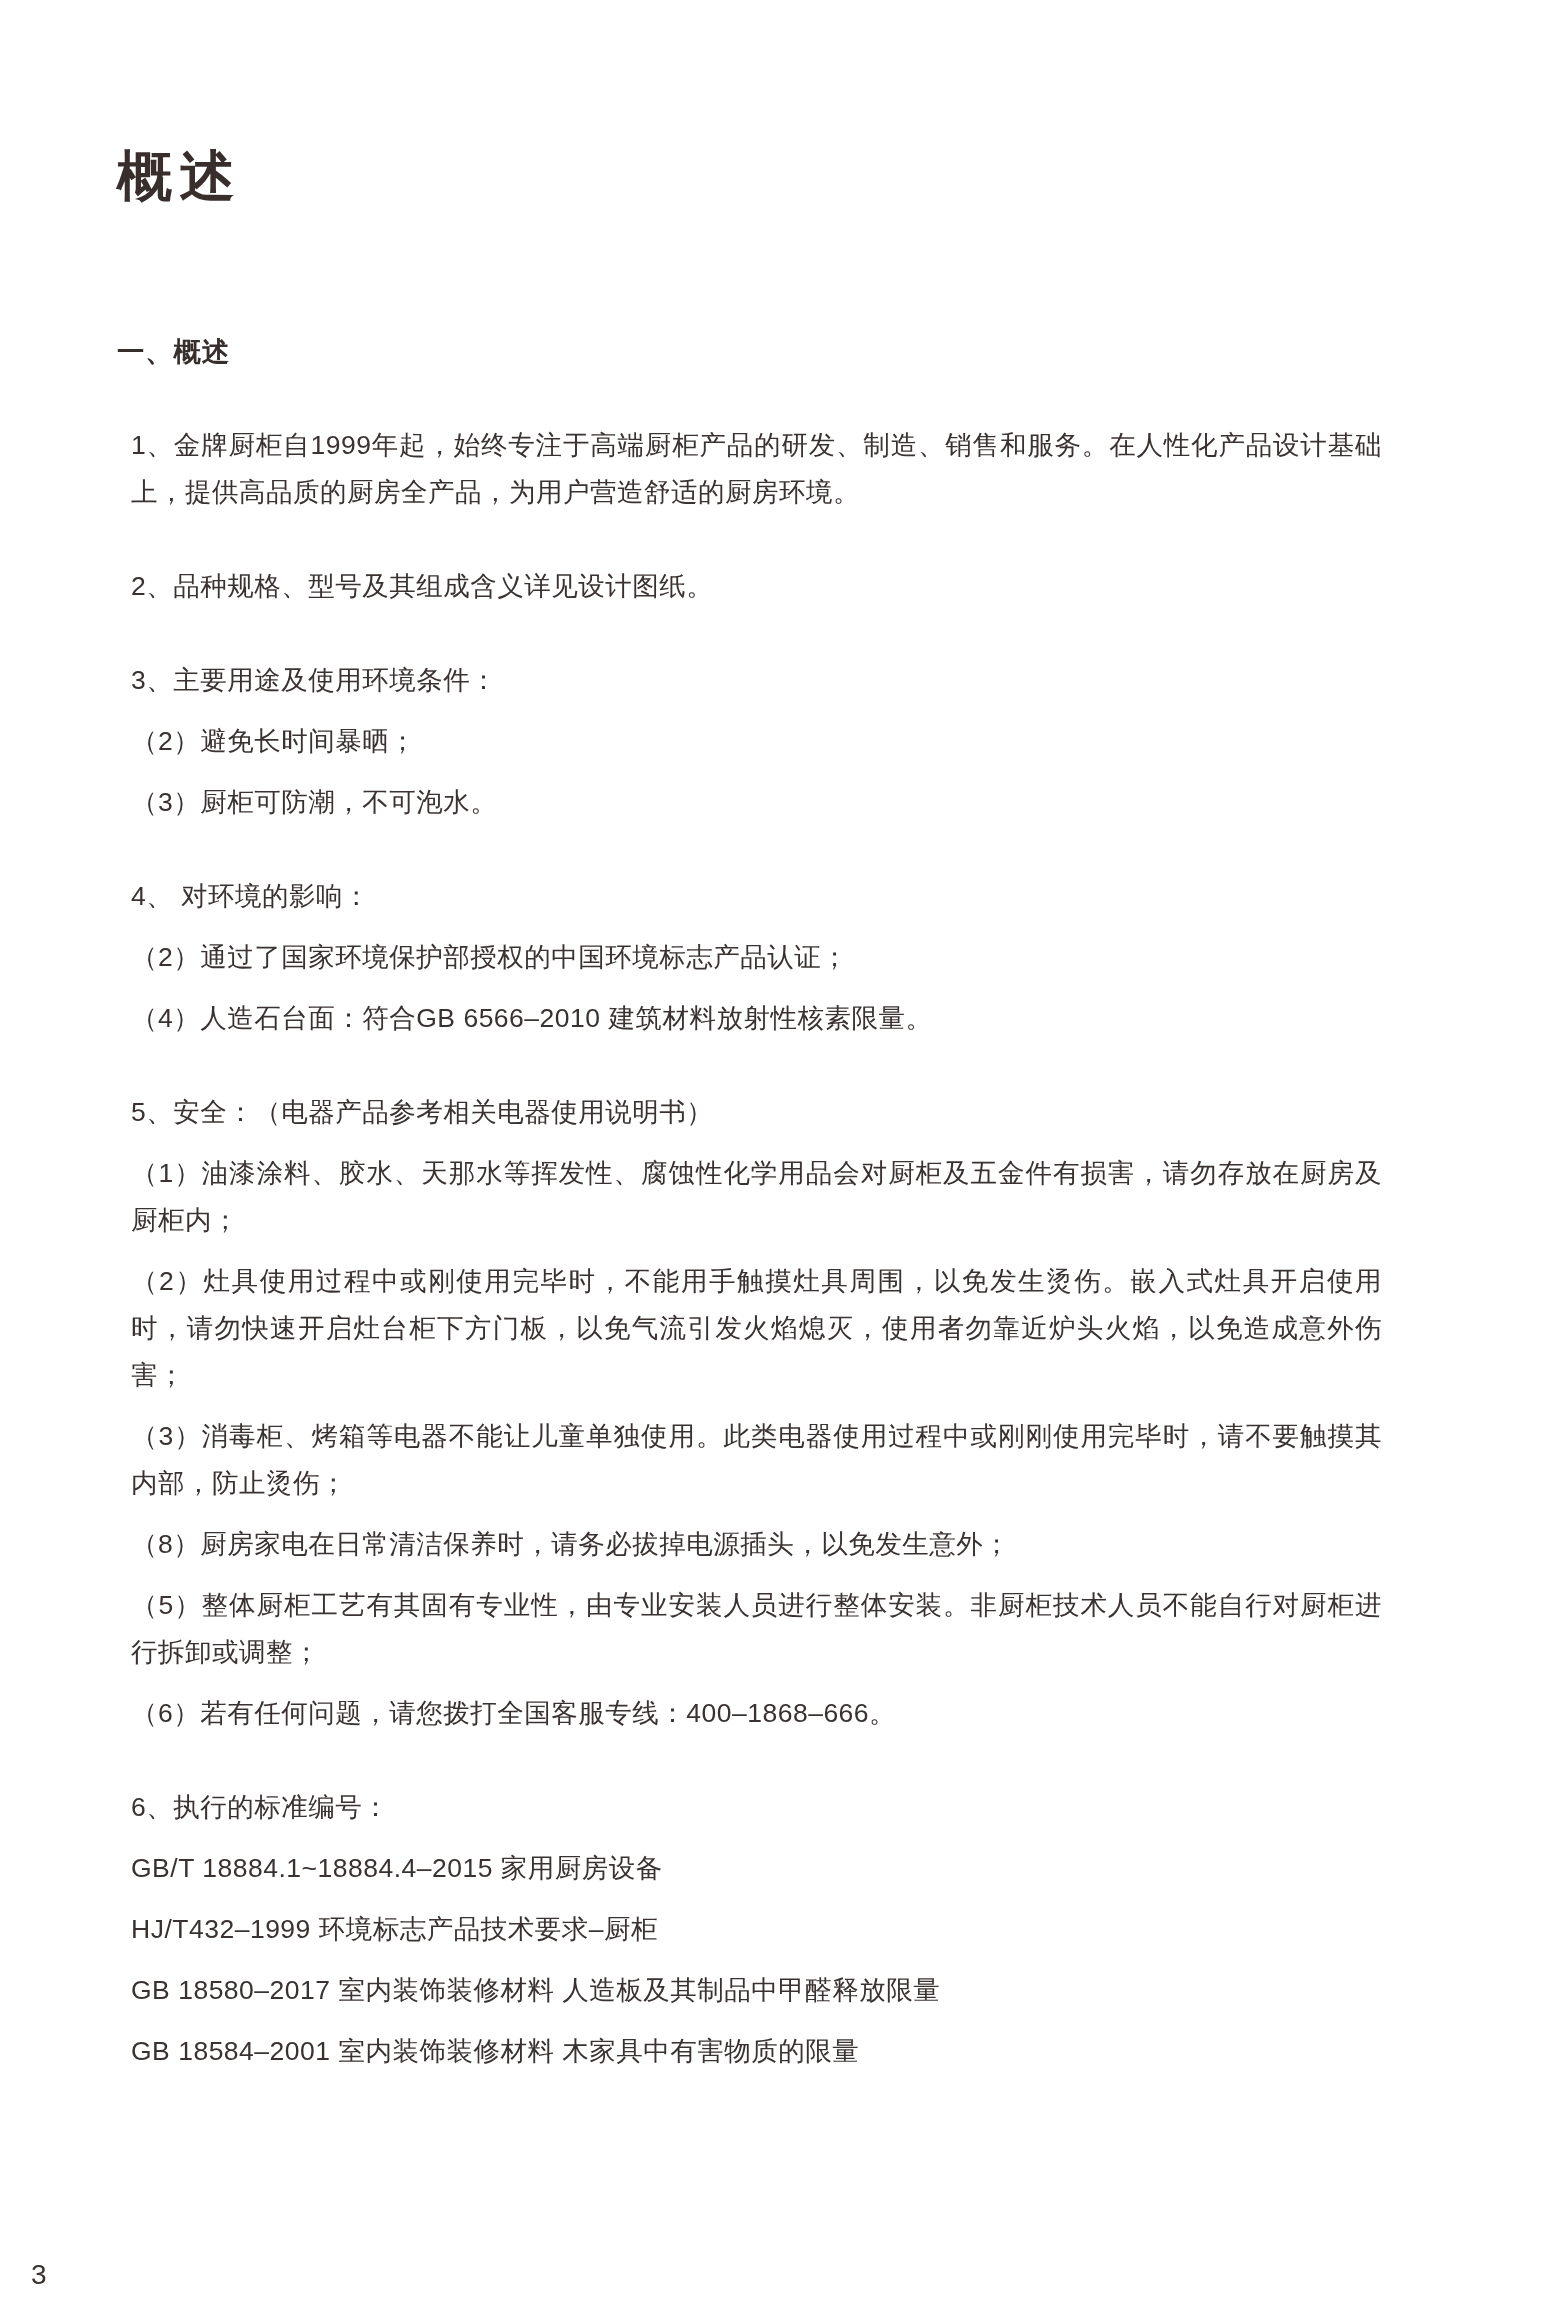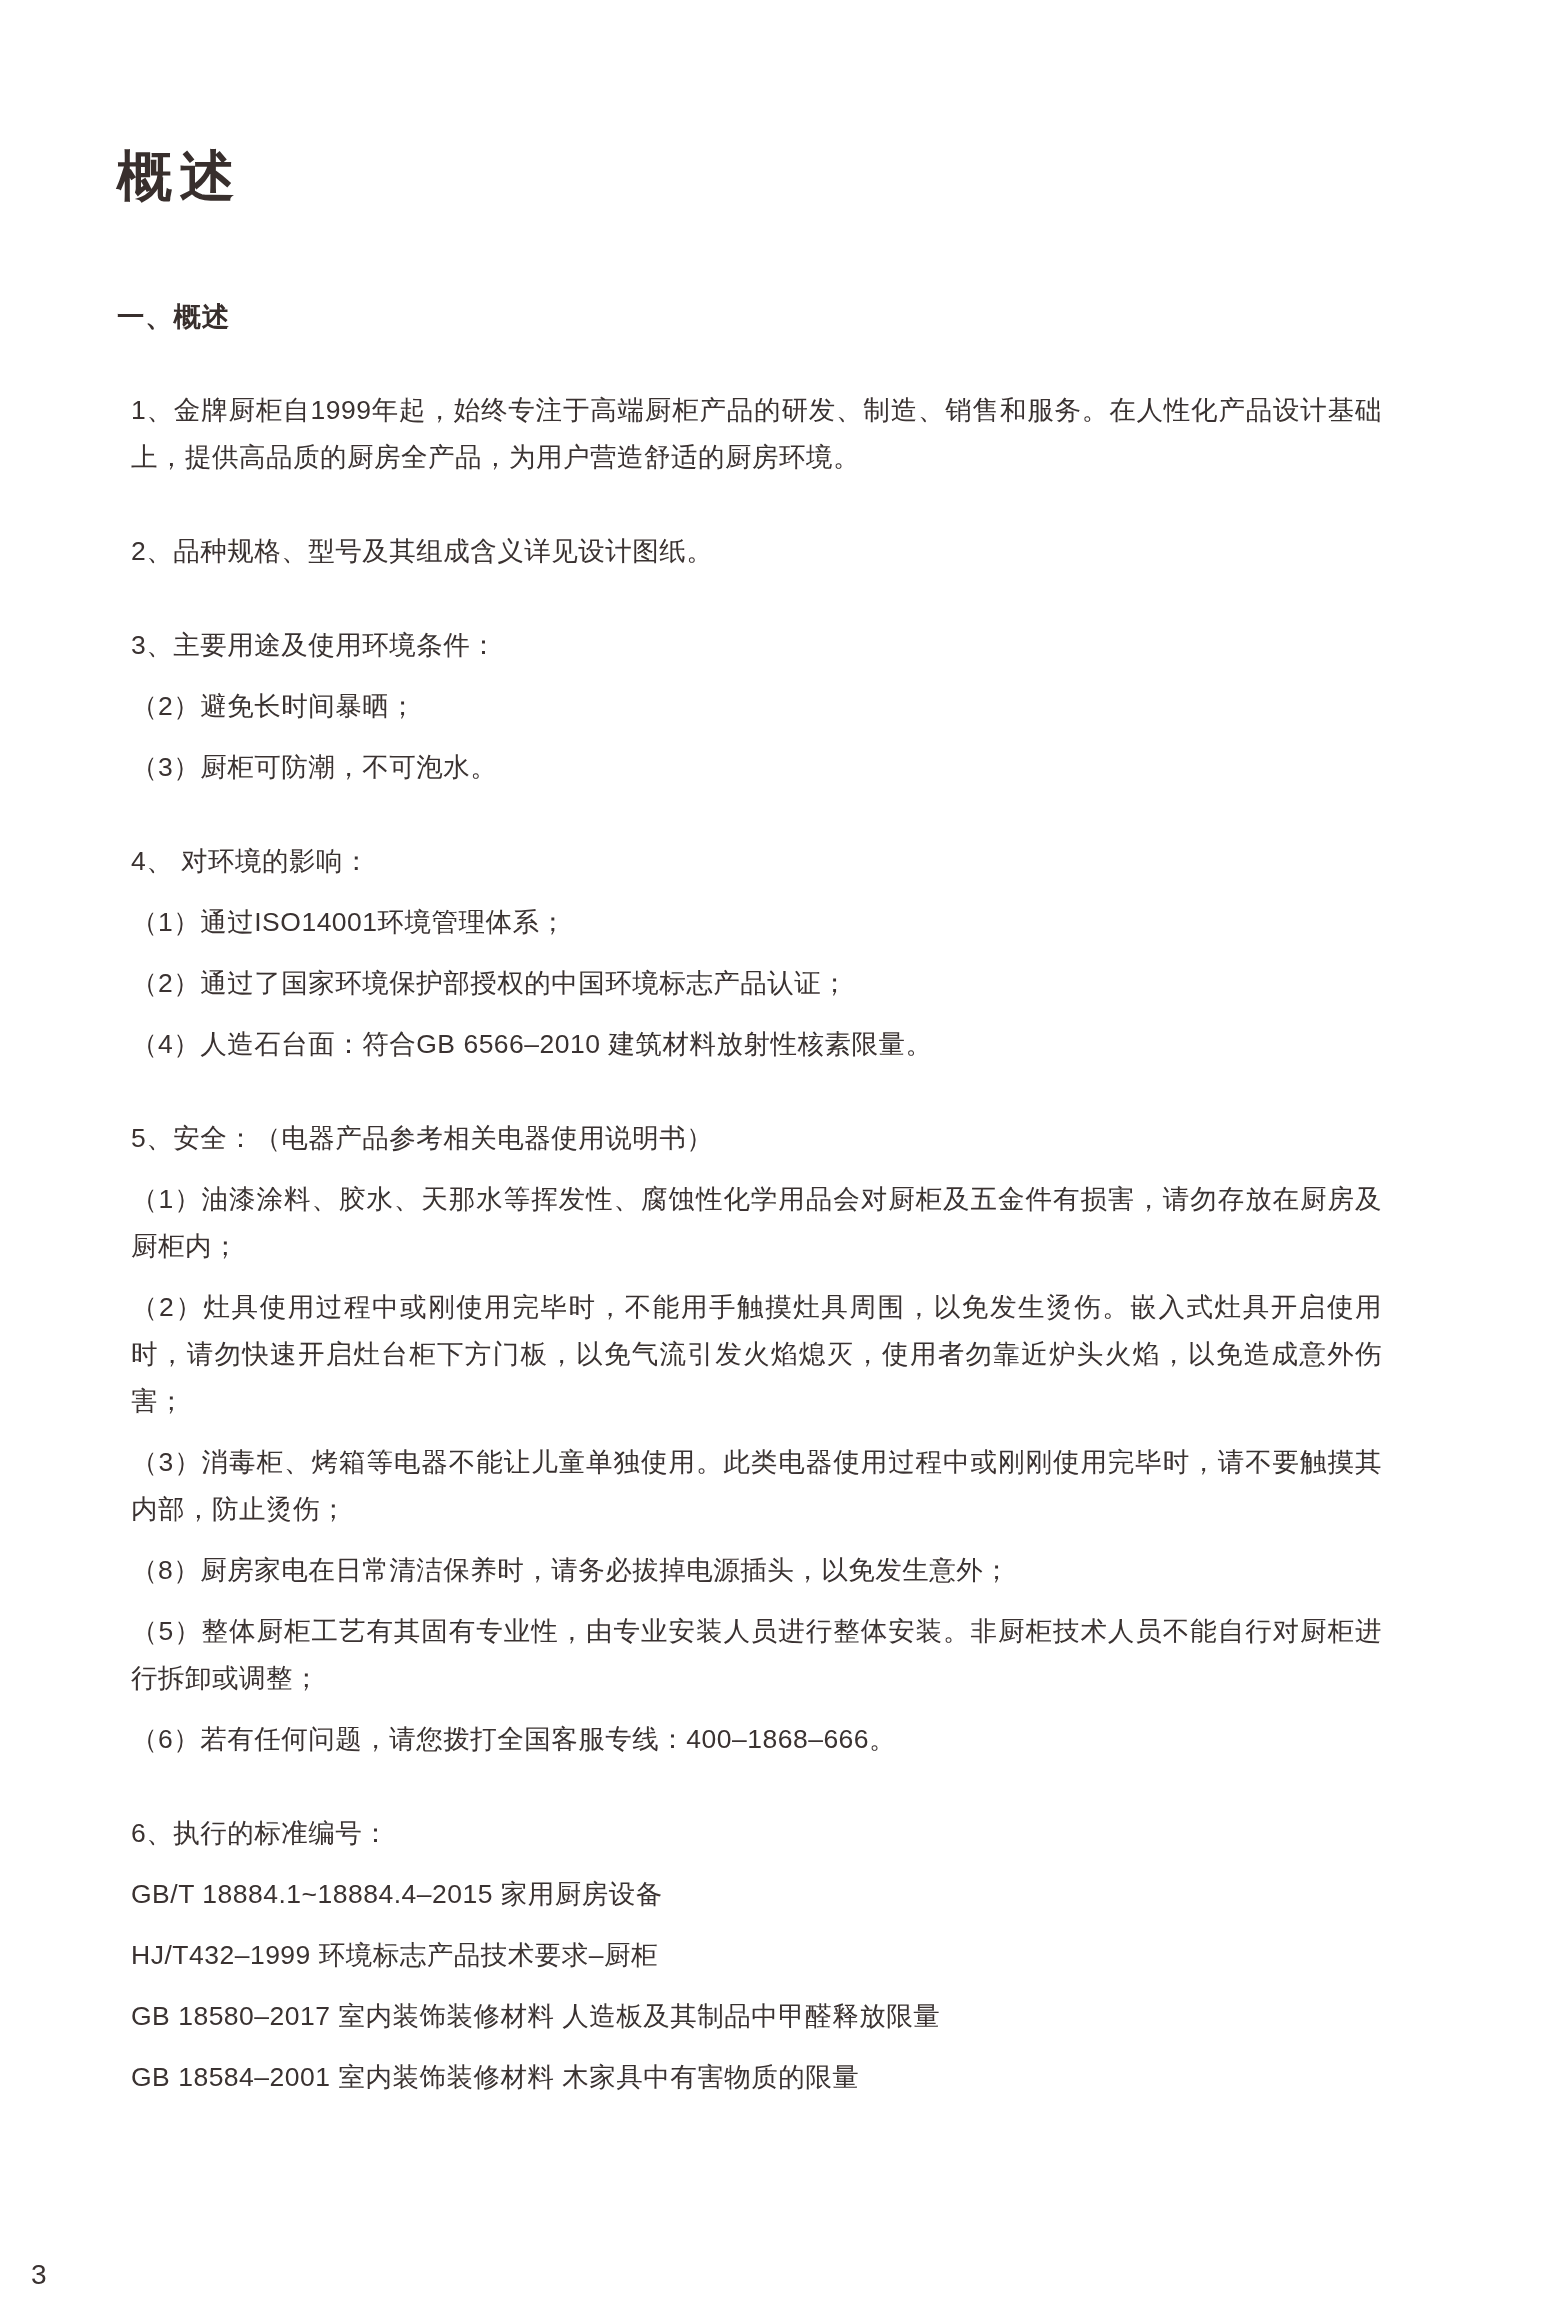--- a/index.html
+++ b/index.html
@@ -18,21 +18,21 @@
   }
   h1.doc-title{
     margin:142px 0 0 0;
     font-size:55px;
     line-height:68px;
     font-weight:700;
     letter-spacing:7.6px;
     color:#382f2d;
   }
   h2.sec-heading{
-    margin:83px 0 0 0;
+    margin:118px 0 0 0;
     font-size:27.4px;
     line-height:47px;
     font-weight:700;
     letter-spacing:0.9px;
     color:#382f2d;
   }
   .block{margin:47px 0 0 0;}
   .block p{
     margin:14px;
     font-size:26.5px;
@@ -68,21 +68,20 @@
   </div>
 
   <div class="block">
     <p>3、主要用途及使用环境条件：</p>
     <p>（2）避免长时间暴晒；</p>
     <p>（3）厨柜可防潮，不可泡水。</p>
   </div>
 
   <div class="block">
     <p>4、 对环境的影响：</p>
-    <p>（1）通过ISO14001环境管理体系；</p>
     <p>（2）通过了国家环境保护部授权的中国环境标志产品认证；</p>
     <p>（4）人造石台面：符合GB 6566–2010 建筑材料放射性核素限量。</p>
   </div>
 
   <div class="block">
     <p>5、安全：（电器产品参考相关电器使用说明书）</p>
     <p>（1）油漆涂料、胶水、天那水等挥发性、腐蚀性化学用品会对厨柜及五金件有损害，请勿存放在厨房及厨柜内；</p>
     <p>（2）灶具使用过程中或刚使用完毕时，不能用手触摸灶具周围，以免发生烫伤。嵌入式灶具开启使用时，请勿快速开启灶台柜下方门板，以免气流引发火焰熄灭，使用者勿靠近炉头火焰，以免造成意外伤害；</p>
     <p>（3）消毒柜、烤箱等电器不能让儿童单独使用。此类电器使用过程中或刚刚使用完毕时，请不要触摸其内部，防止烫伤；</p>
     <p>（8）厨房家电在日常清洁保养时，请务必拔掉电源插头，以免发生意外；</p>

